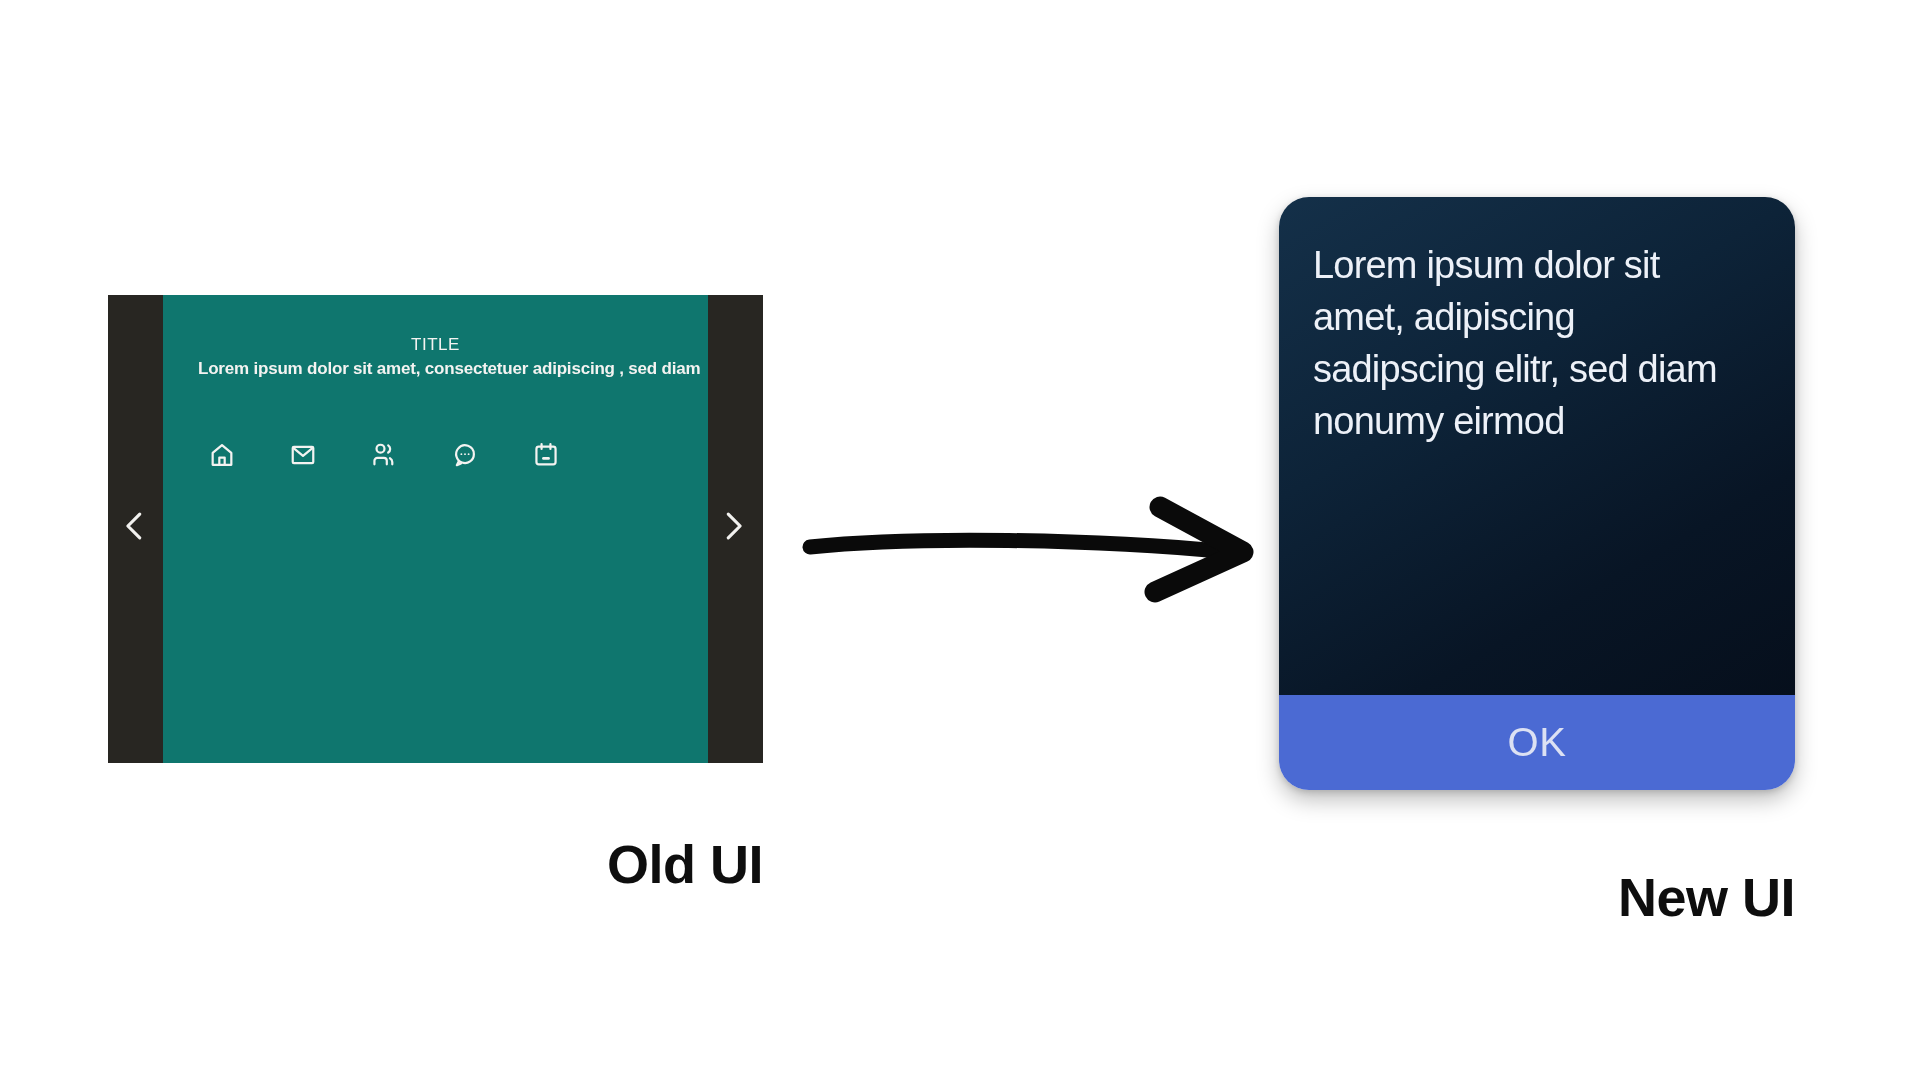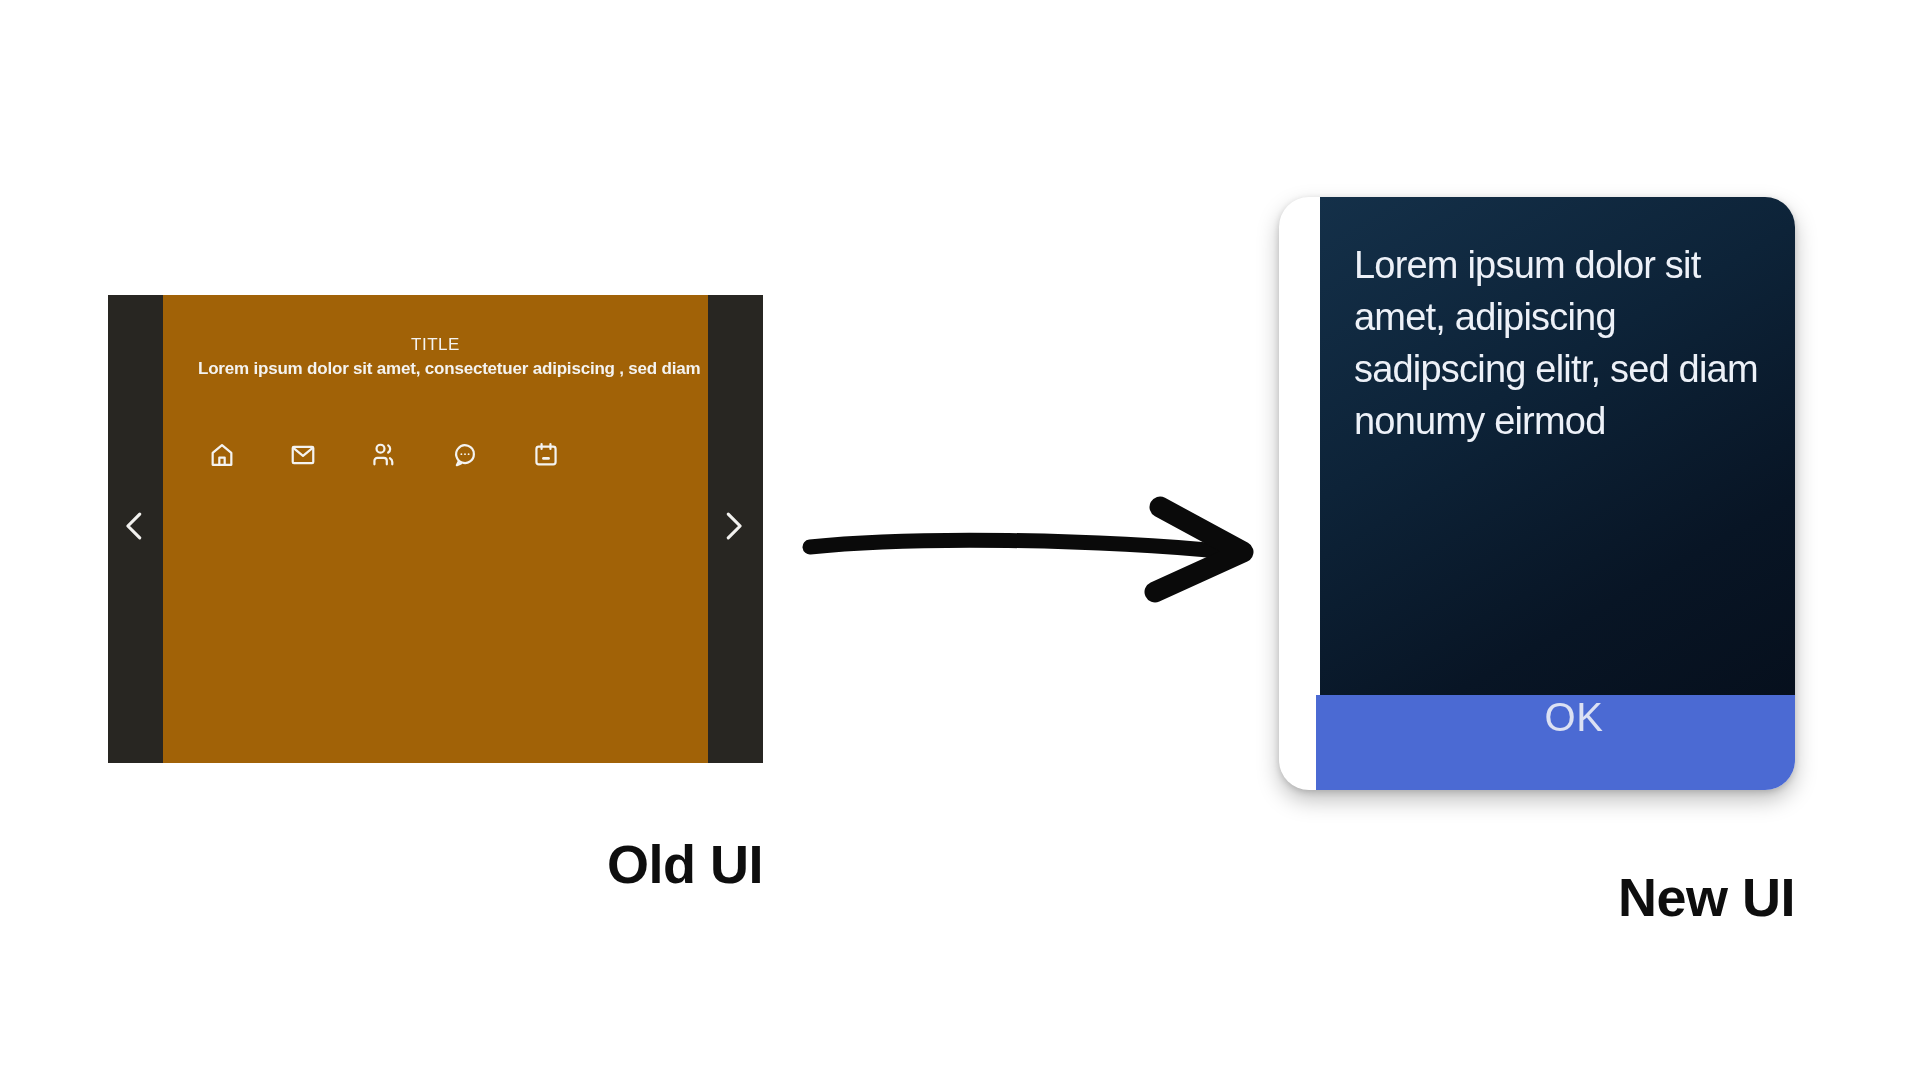--- a/index.html
+++ b/index.html
@@ -1,20 +1,20 @@
 <!DOCTYPE html>
 <html><head>
 <meta charset="utf-8">
 <style>
   html,body{margin:0;padding:0;background:#ffffff;width:1920px;height:1080px;overflow:hidden;
     font-family:"Liberation Sans", sans-serif;}
   .stage{position:relative;width:1920px;height:1080px;background:#ffffff;}
 
   
-  .old-panel{position:absolute;left:108px;top:295px;width:655px;height:468px;background:#a16207;}
+  .old-panel{position:absolute;left:108px;top:295px;width:655px;height:468px;background:#0f766e;}
   .old-strip{position:absolute;top:0;width:55px;height:468px;background:#282622;}
   .old-strip.left{left:0;}
   .old-strip.right{right:0;}
   .old-title{position:absolute;left:0;top:40px;width:100%;text-align:center;color:#f4f3f1;
     font-size:17px;letter-spacing:.5px;}
   .old-para{position:absolute;left:90px;top:62px;color:#f4f3f1;font-size:17px;line-height:24.5px;
     letter-spacing:-0.2px;white-space:nowrap;font-weight:bold;}
   .old-icons{position:absolute;left:100px;top:146px;display:flex;gap:53px;}
   .old-icons .icn{width:28px;height:28px;display:block;cursor:pointer;}
   .icn svg{width:28px;height:28px;display:block;}
@@ -23,25 +23,25 @@
   .chev.left{left:8px;}
   .chev.right{left:606px;}
 
   
   .arrow{position:absolute;left:795px;top:490px;width:470px;height:115px;}
 
   
   .new-card{position:absolute;left:1279px;top:197px;width:516px;height:593px;border-radius:30px;
     overflow:hidden;box-shadow:0 10px 22px rgba(0,0,0,.25),0 2px 6px rgba(0,0,0,.15);}
   .new-body{position:absolute;left:0;top:0;width:100%;height:498px;
-    background:linear-gradient(150deg,#143049 0%,#0d2338 38%,#081525 72%,#060f1c 100%);margin-left:41px;}
+    background:linear-gradient(150deg,#143049 0%,#0d2338 38%,#081525 72%,#060f1c 100%);}
   .new-text{padding:42px 14px 0 34px;color:#edf1f8;font-size:38px;line-height:52px;
     letter-spacing:-0.8px;white-space:nowrap;}
   .new-footer{position:absolute;left:0;bottom:0;width:100%;height:95px;background:#4b6ad3;
-    display:flex;align-items:flex-start;justify-content:center;cursor:pointer;margin-left:37px;}
+    display:flex;align-items:center;justify-content:center;cursor:pointer;}
   .new-footer .ok{color:#dce1f3;font-size:40px;letter-spacing:.5px;}
 
   
   .caption{position:absolute;text-align:right;font-weight:bold;color:#0e0e0e;font-size:54px;
     letter-spacing:-0.5px;}
   .caption.old{left:108px;width:655px;top:833px;}
   .caption.new{left:1279px;width:516px;top:833px;margin-top:33px;}
 </style>
 </head>
 <body>

